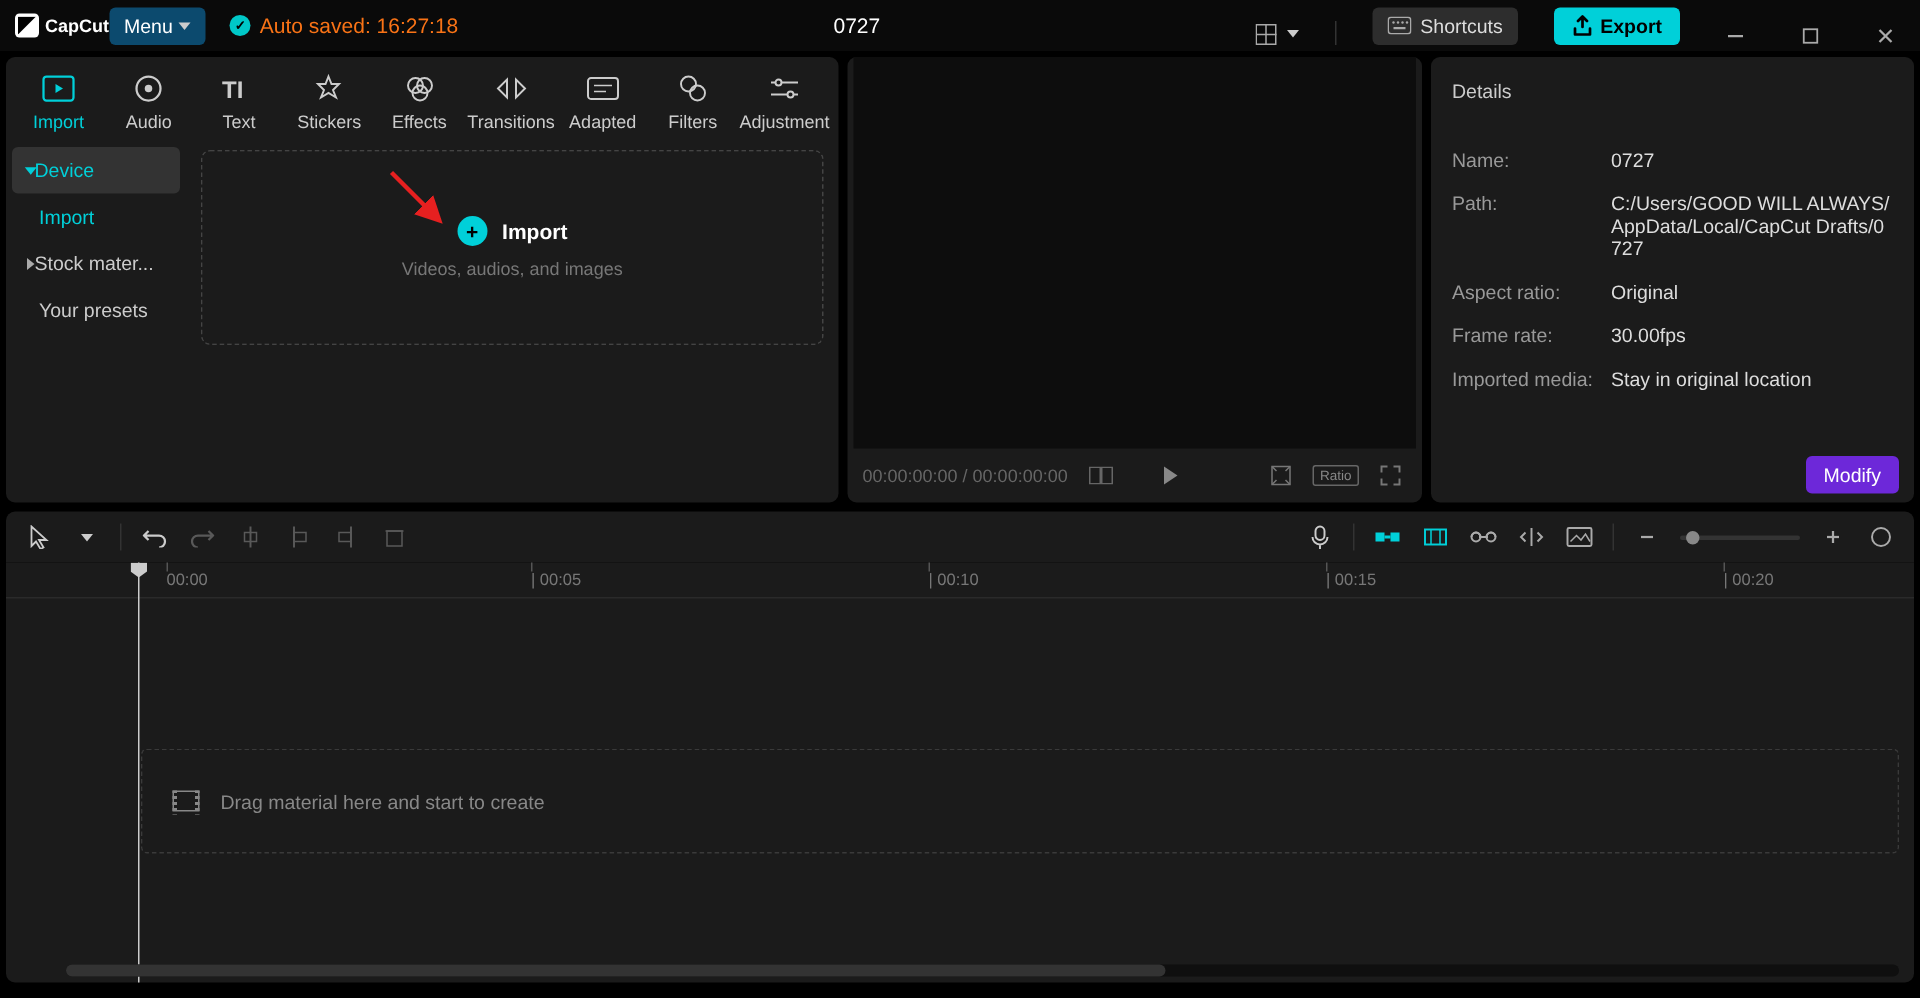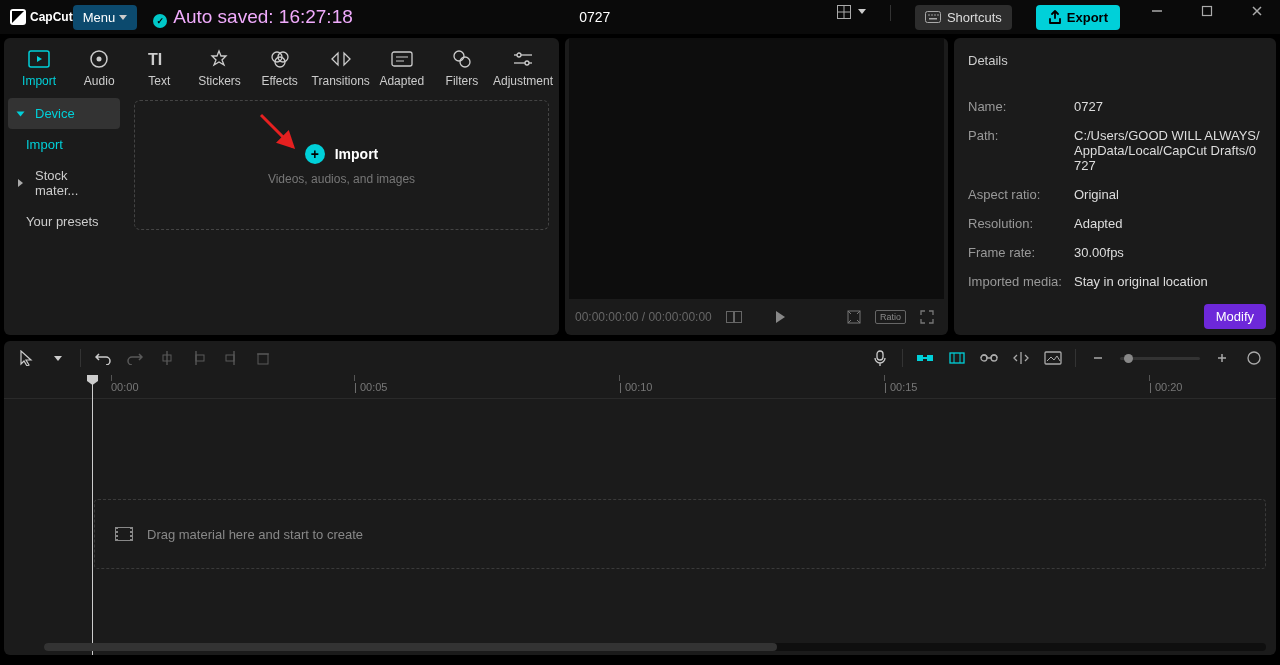--- a/index.html
+++ b/index.html
@@ -5,44 +5,44 @@
 * { margin: 0; padding: 0; box-sizing: border-box; font-family: -apple-system, BlinkMacSystemFont, "Segoe UI", sans-serif; }
 body { background: #000; color: #ccc; font-size: 13px; width: 1280px; height: 665px; overflow: hidden; }
 
 
 .titlebar { height: 34px; background: #0a0a0a; display: flex; align-items: center; padding: 0 10px; }
 .logo { display: flex; align-items: center; gap: 4px; color: #fff; font-weight: bold; font-size: 12px; }
 .logo-icon { width: 16px; height: 16px; background: #fff; border-radius: 3px; position: relative; }
 .logo-icon::after { content:""; position:absolute; left:2px; top:2px; right:2px; bottom:2px; background:#000; clip-path: polygon(100% 0, 0 100%, 0 0);}
 .menu-btn { background: #0c4a6e; color: #fff; padding: 5px 10px; border-radius: 4px; display: flex; align-items: center; gap: 4px; font-size: 13px; }
 .chev-down { width:0;height:0;border-left:4px solid transparent;border-right:4px solid transparent;border-top:5px solid #ccc;}
-.autosave { display: flex; align-items: flex-end; gap: 6px; margin-left: 16px; color: #f0abfc; font-size: 19px;}
+.autosave { display: flex; align-items: center; gap: 6px; margin-left: 16px; color: #f97316; font-size: 14px;}
 .check-circle { width: 14px; height: 14px; background: #00c8c8; border-radius: 50%; display:flex;align-items:center;justify-content:center;}
 .check-circle::after { content:"✓"; color:#000; font-size:9px; font-weight:bold;}
 .title-center { flex: 1; text-align: center; color: #fff; font-size: 14px; font-weight:500;}
-.title-right { display: flex; align-items: flex-start; gap: 24px; }
+.title-right { display: flex; align-items: flex-end; gap: 24px; }
 .icon-btn { color: #aaa; display:flex; align-items:center; }
 .divider-v { width: 1px; height: 16px; background: #333; }
 .shortcuts-btn { background: #2d2d2d; color: #ddd; padding: 5px 10px; border-radius: 4px; display:flex;align-items:center;gap:6px; font-size:13px;}
 .export-btn { background: #00d0d9; color: #000; padding: 5px 12px; border-radius: 4px; display:flex;align-items:center;gap:5px; font-weight:600; font-size:13px;}
 .win-btn { width: 26px; display:flex; justify-content:center; color:#aaa;}
 
 
 .main { display: flex; height: 305px; padding: 4px; gap: 6px; }
 .panel { background: #1b1b1b; border-radius: 6px; }
 
 
 .media-panel { width: 555px; display:flex; flex-direction:column;}
 .media-tabs { display: flex; padding: 8px 6px 0; gap: 2px;}
 .media-tab { display:flex; flex-direction:column; align-items:center; gap:4px; padding: 2px 4px; width: 60px; color:#ccc; font-size:12px;}
 .media-tab.active { color: #00d0d9; }
 .media-tab .ticon { width: 22px; height: 22px; display:flex; align-items:center; justify-content:center;}
 .media-body { display:flex; flex:1; }
 .media-side { width: 120px; padding: 8px 4px; }
-.side-item { padding: 8px 10px; border-radius: 4px; color: #ccc; font-size: 13px; display:flex; align-items:center; gap:12px;}
+.side-item { padding: 8px 10px; border-radius: 4px; color: #ccc; font-size: 13px; display:flex; align-items:center; gap:0;}
 .side-item.active { background: #333; color:#00d0d9;}
 .side-item.sub { padding-left: 18px; }
 .side-item.sub.active-sub { color:#00d0d9; background:transparent;}
 .tri { width:0;height:0;border-top:4px solid transparent;border-bottom:4px solid transparent;border-left:5px solid #aaa;}
 .tri.down { transform: rotate(90deg); border-left-color:#00d0d9;}
 .media-content { flex:1; padding: 10px; }
 .import-box { border: 1px dashed #444; border-radius: 6px; height: 130px; display:flex; flex-direction:column; align-items:center; justify-content:center; gap:8px; position:relative;}
 .import-row { display:flex; align-items:center; gap:10px;}
 .plus-circle { width: 20px; height:20px; background:#00d0d9; border-radius:50%; display:flex;align-items:center;justify-content:center; color:#000; font-weight:bold; font-size:14px;}
 .import-title { color:#fff; font-weight:600; font-size:14px;}
@@ -322,24 +322,20 @@
         </div>
       <div class="drow">
           <span class="dlabel">Path:</span>
           <span class="dval">C:/Users/GOOD WILL ALWAYS/AppData/Local/CapCut Drafts/0727</span>
         </div>
       <div class="drow">
           <span class="dlabel">Aspect ratio:</span>
           <span class="dval">Original</span>
         </div>
       <div class="drow">
-          <span class="dlabel">Resolution:</span>
-          <span class="dval">Adapted</span>
-        </div>
-      <div class="drow">
           <span class="dlabel">Frame rate:</span>
           <span class="dval">30.00fps</span>
         </div>
       <div class="drow">
           <span class="dlabel">Imported media:</span>
           <span class="dval">Stay in original location</span>
         </div>
     </div>
     <div class="modify-row">
         <div class="modify-btn">Modify</div>

